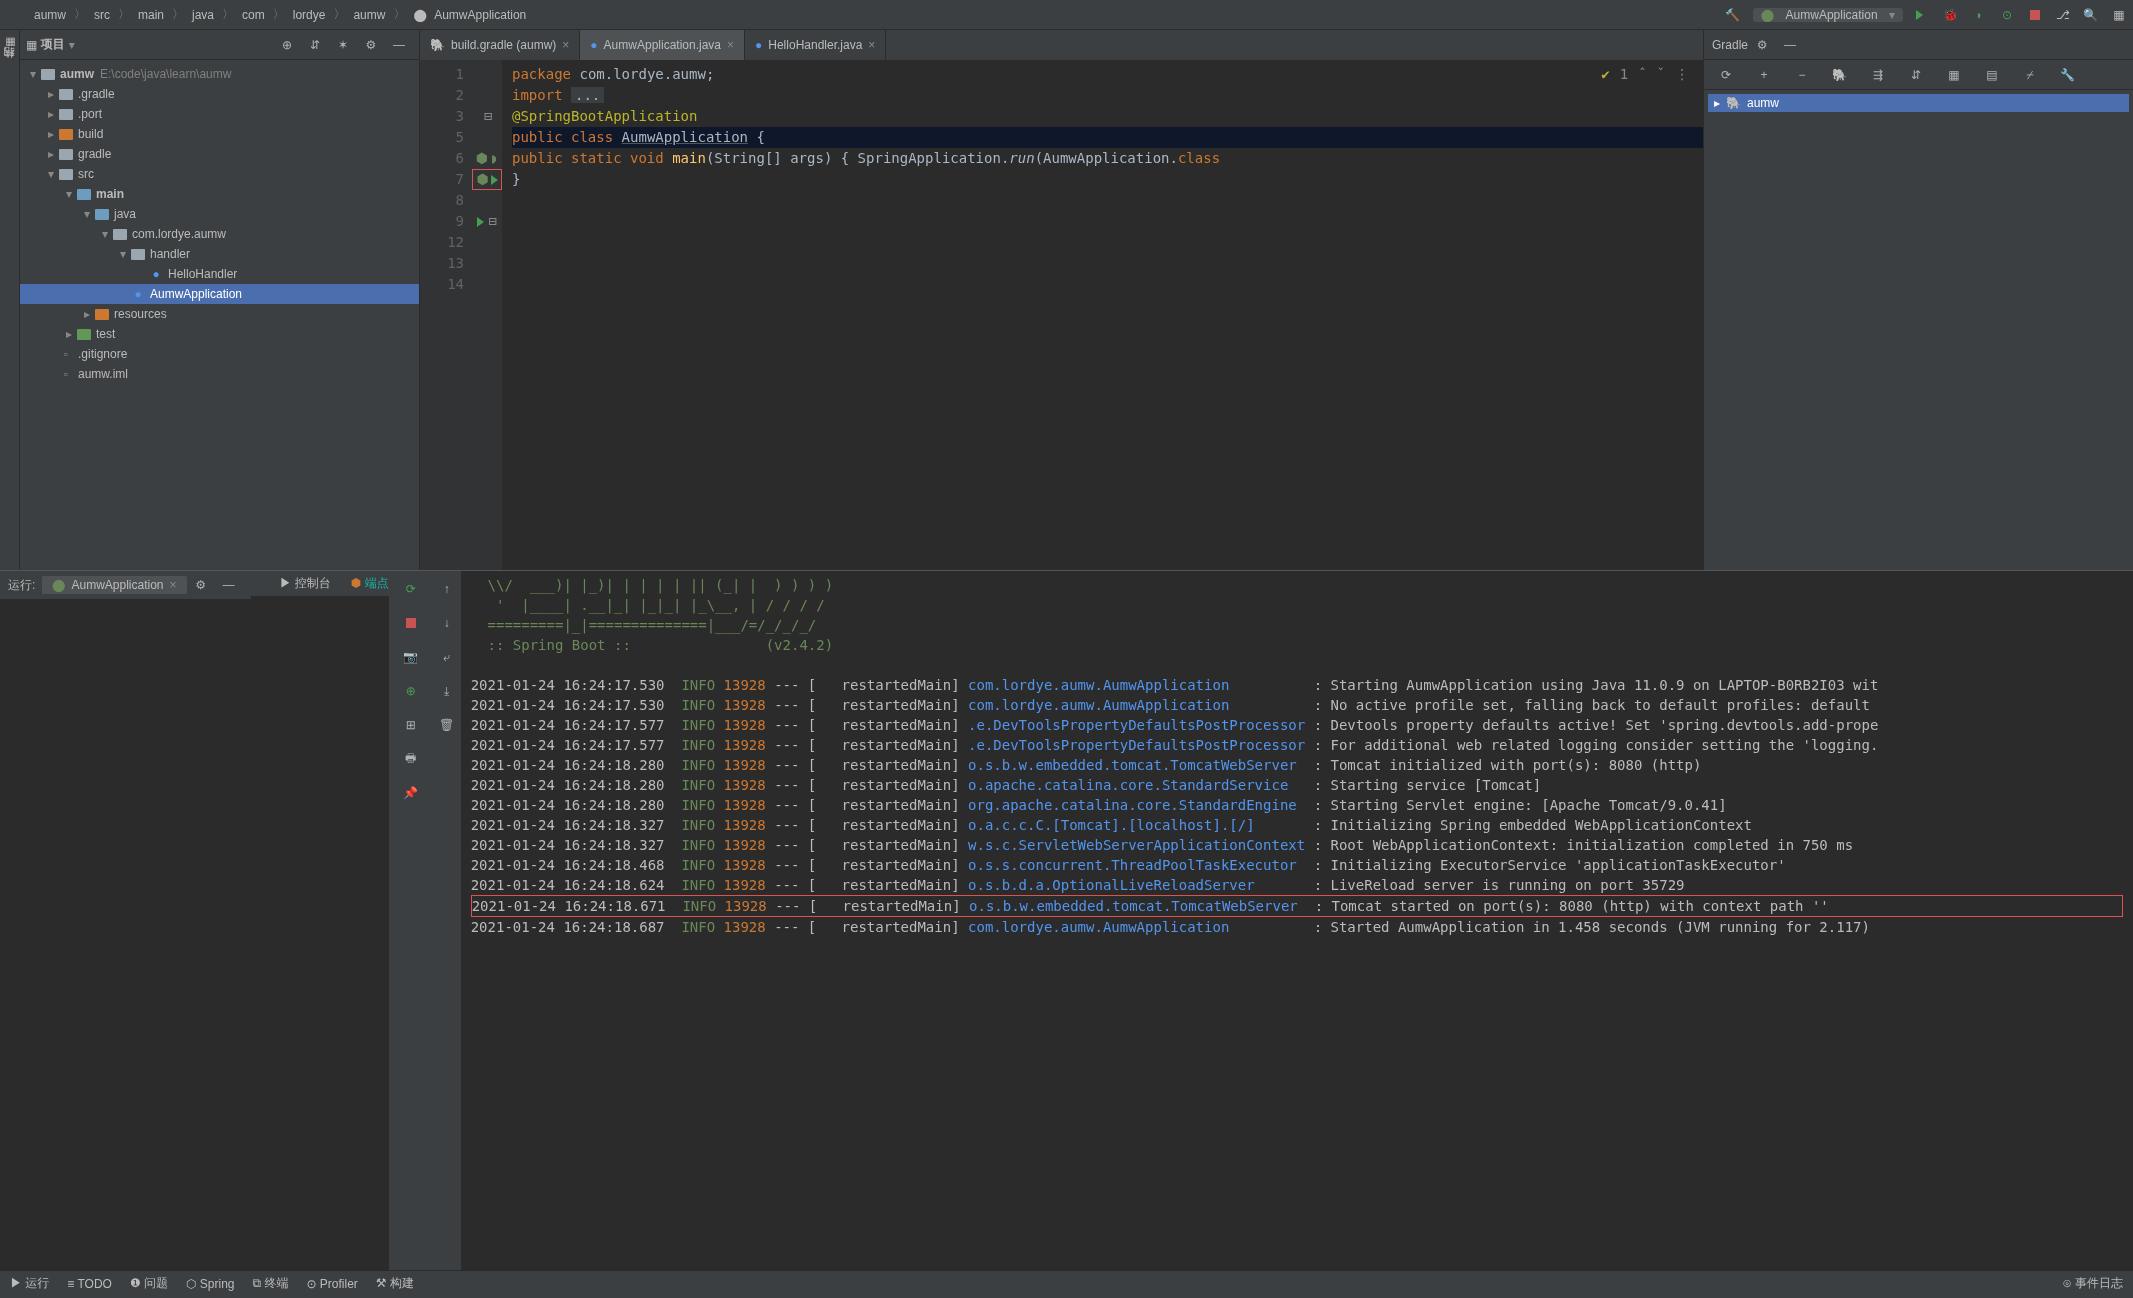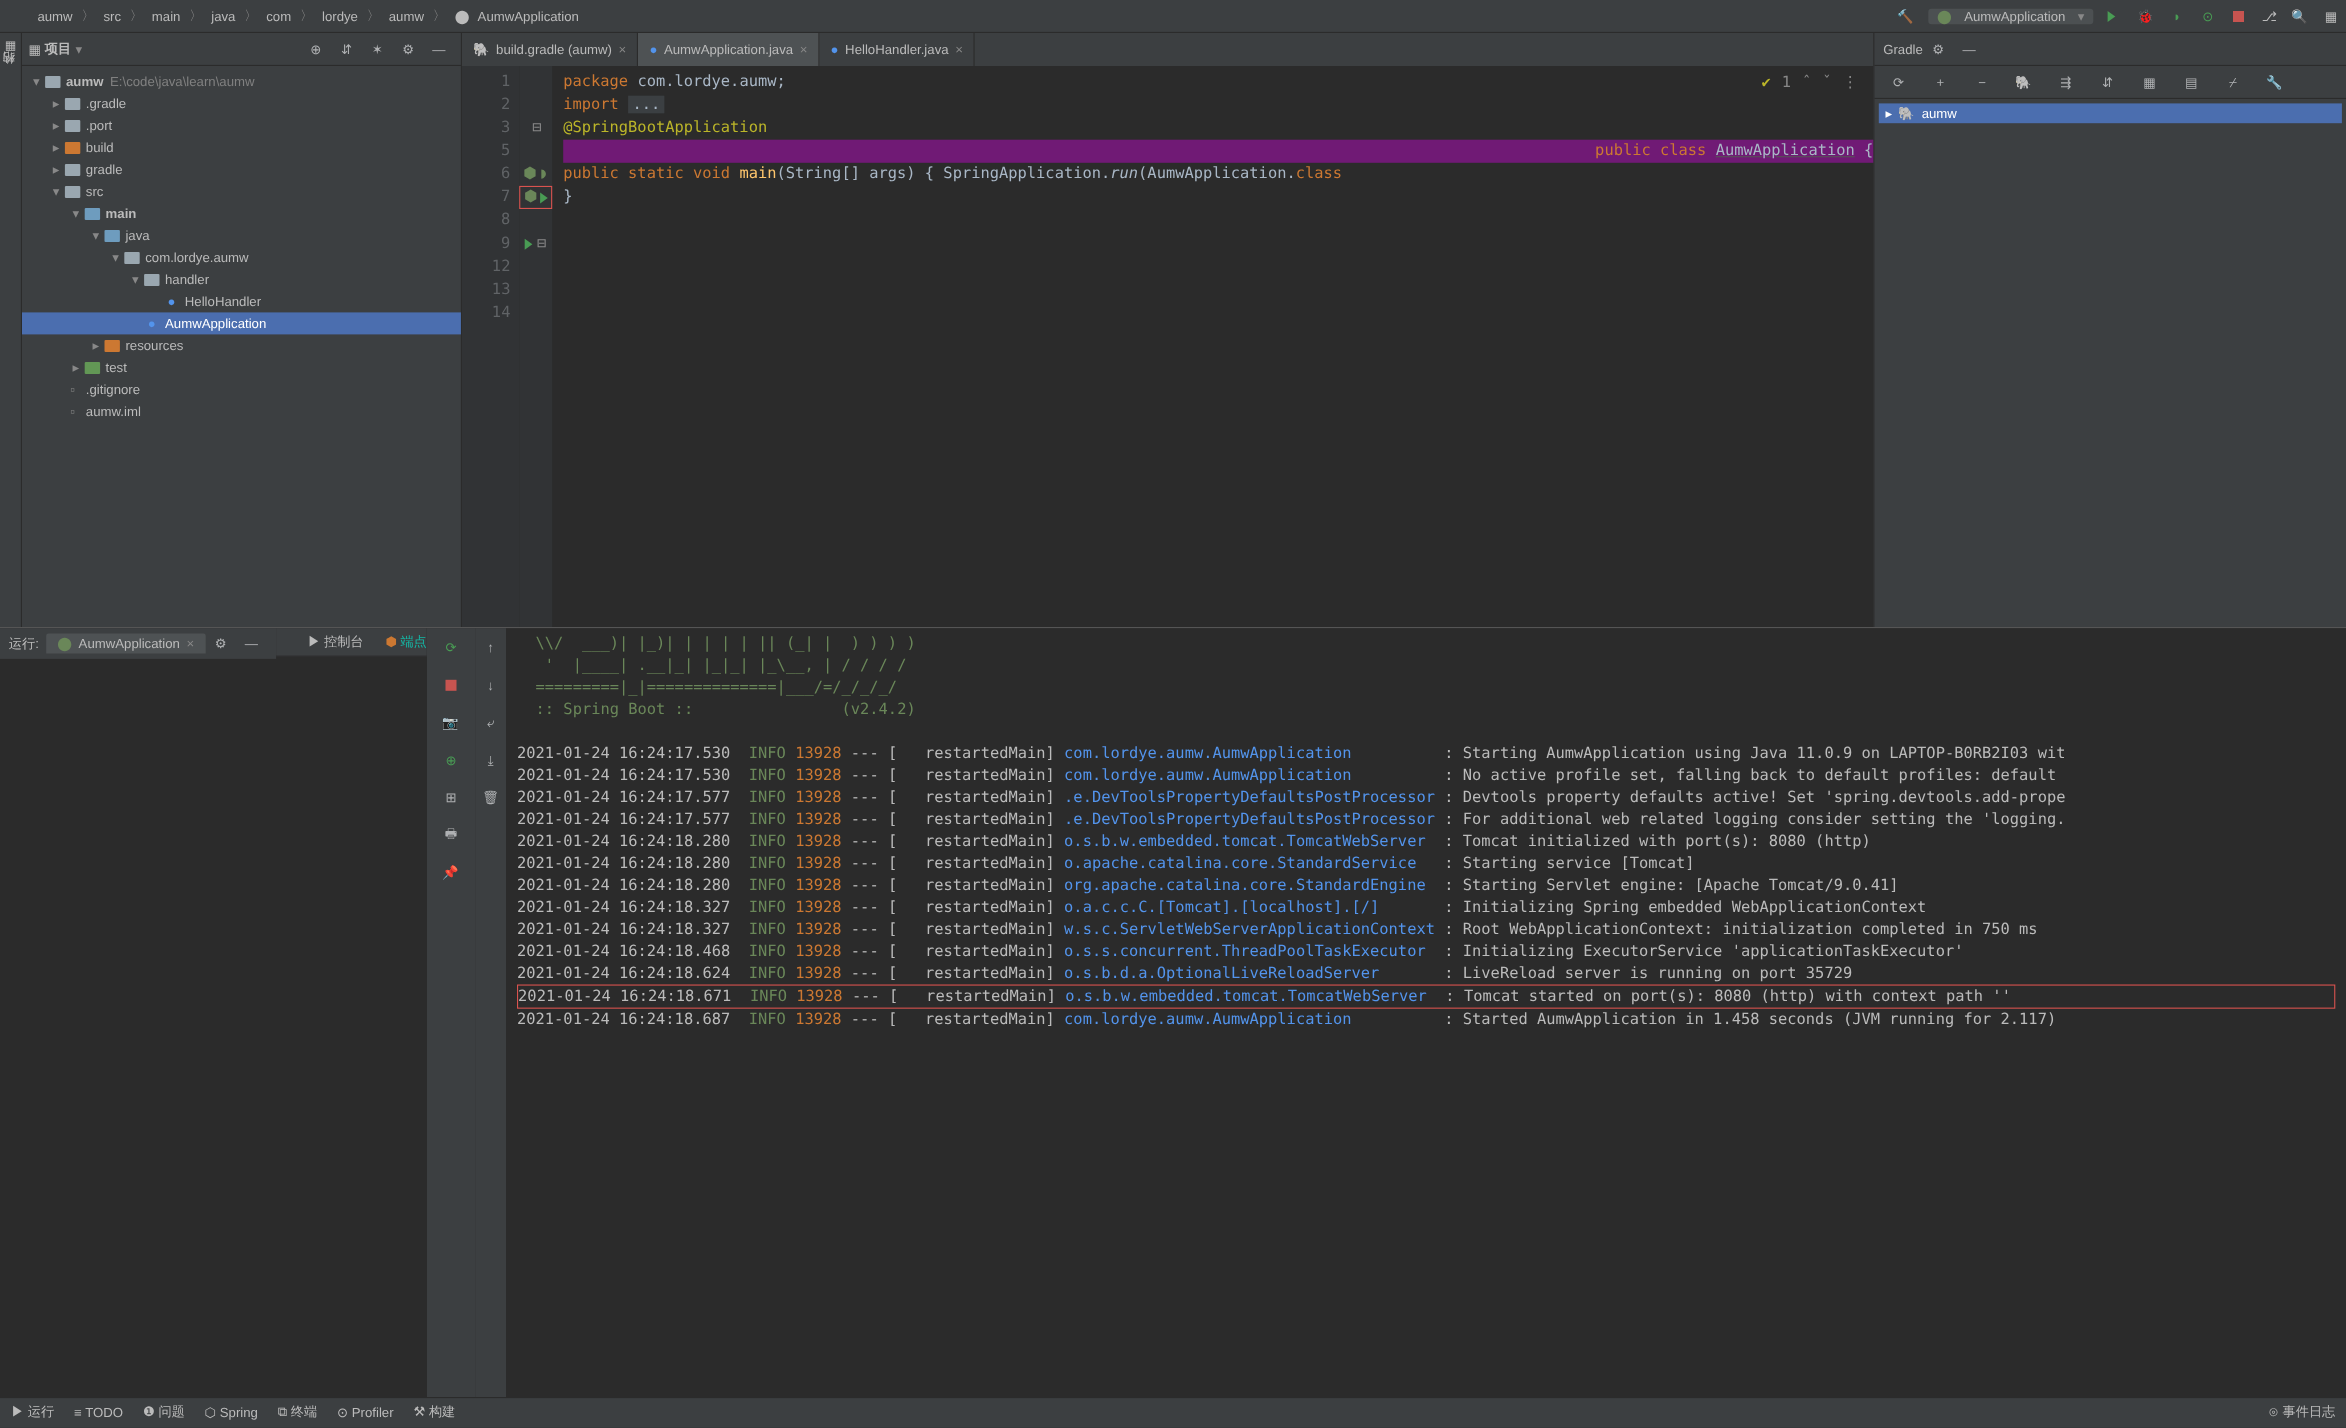--- a/index.html
+++ b/index.html
@@ -47,21 +47,21 @@
 .underline{text-decoration:underline;text-decoration-color:#555;}
 .status-strip{position:absolute;top:6px;right:14px;display:flex;align-items:center;gap:10px;color:#888;}
 .right-panel{width:430px;background:#3c3f41;border-left:1px solid #2b2b2b;display:flex;flex-direction:column;}
 .right-head{display:flex;align-items:center;height:30px;padding:0 8px;border-bottom:1px solid #2b2b2b;}
 .right-tool{display:flex;align-items:center;height:30px;padding:0 8px;border-bottom:1px solid #2b2b2b;gap:10px;}
 .right-tree{flex:1;padding:4px;}
 .right-tree .item{background:#4b6eaf;color:#fff;padding:2px 6px;display:flex;align-items:center;gap:6px;}
 .run-panel{height:700px;background:#2b2b2b;border-top:1px solid #555;display:flex;flex-direction:row;}
 .run-head{height:28px;background:#3c3f41;display:flex;align-items:center;padding:0 8px;}
 .run-head .rtab{background:#4e5254;padding:2px 10px;border-radius:2px 2px 0 0;display:flex;align-items:center;gap:6px;}
-.run-subtabs{height:26px;background:#3c3f41;display:flex;align-items:center;padding-left:29px;gap:20px;border-bottom:1px solid #2b2b2b;font-family:Liberation Serif, serif;}
+.run-subtabs{height:26px;background:#3c3f41;display:flex;align-items:center;padding-left:29px;gap:20px;border-bottom:1px solid #2b2b2b;}
 .run-body{flex:1;display:flex;overflow:hidden;}
 .run-left{width:44px;background:#3c3f41;display:flex;flex-direction:column;align-items:center;padding-top:6px;gap:10px;}
 .run-left2{width:28px;background:#3c3f41;display:flex;flex-direction:column;align-items:center;padding-top:6px;gap:10px;}
 .console{flex:1;font-family:Consolas,monospace;font-size:14px;line-height:20px;padding:4px 10px;overflow:auto;color:#bbb;white-space:pre;}
 .console .ts{color:#bbb;}
 .console .info{color:#6a8759;}
 .console .pid{color:#cc7832;}
 .console .logger{color:#5394ec;}
 .console .msg{color:#bbb;}
 .console .boot{color:#6a8759;}
@@ -294,21 +294,21 @@
           <div class="row"></div>
           <div class="row"></div>
           <div class="row"></div>
         </div>
       <div class="lines" id="lines">
           <div><span class="kw">package</span> <span class="pkg">com.lordye.aumw</span>;</div>
           <div></div>
           <div><span class="kw">import</span> <span style="background:#3b3f42;padding:0 4px;">...</span></div>
           <div></div>
           <div><span class="ann">@SpringBootApplication</span></div>
-          <div style="background:#701a75;text-align:right;"><span class="kw">public class</span> <span class="cls underline">AumwApplication</span> {</div>
+          <div style="background:#0f172a;"><span class="kw">public class</span> <span class="cls underline">AumwApplication</span> {</div>
           <div></div>
           <div>    <span class="kw">public static</span> <span class="kw">void</span> <span class="id">main</span>(String[] args) {  SpringApplication.<span class="it">run</span>(AumwApplication.<span class="kw">class</span></div>
           <div></div>
           <div>}</div>
           <div></div>
         </div>
       <div class="status-strip">
         <span style="color:#bbb529;">✔</span>
           <span>1</span>
         <span>ˆ</span>

